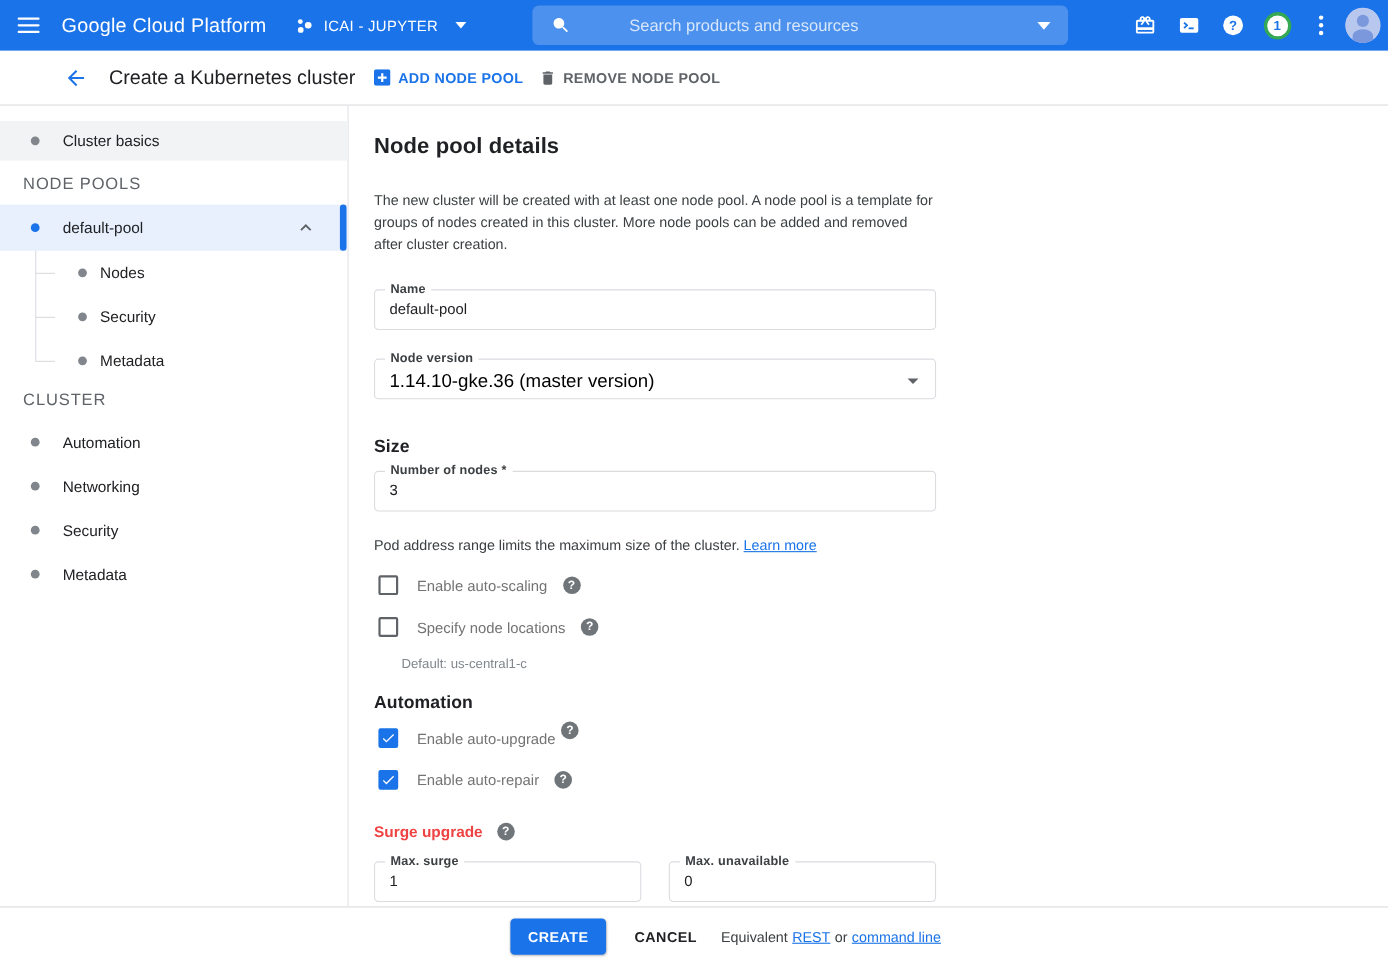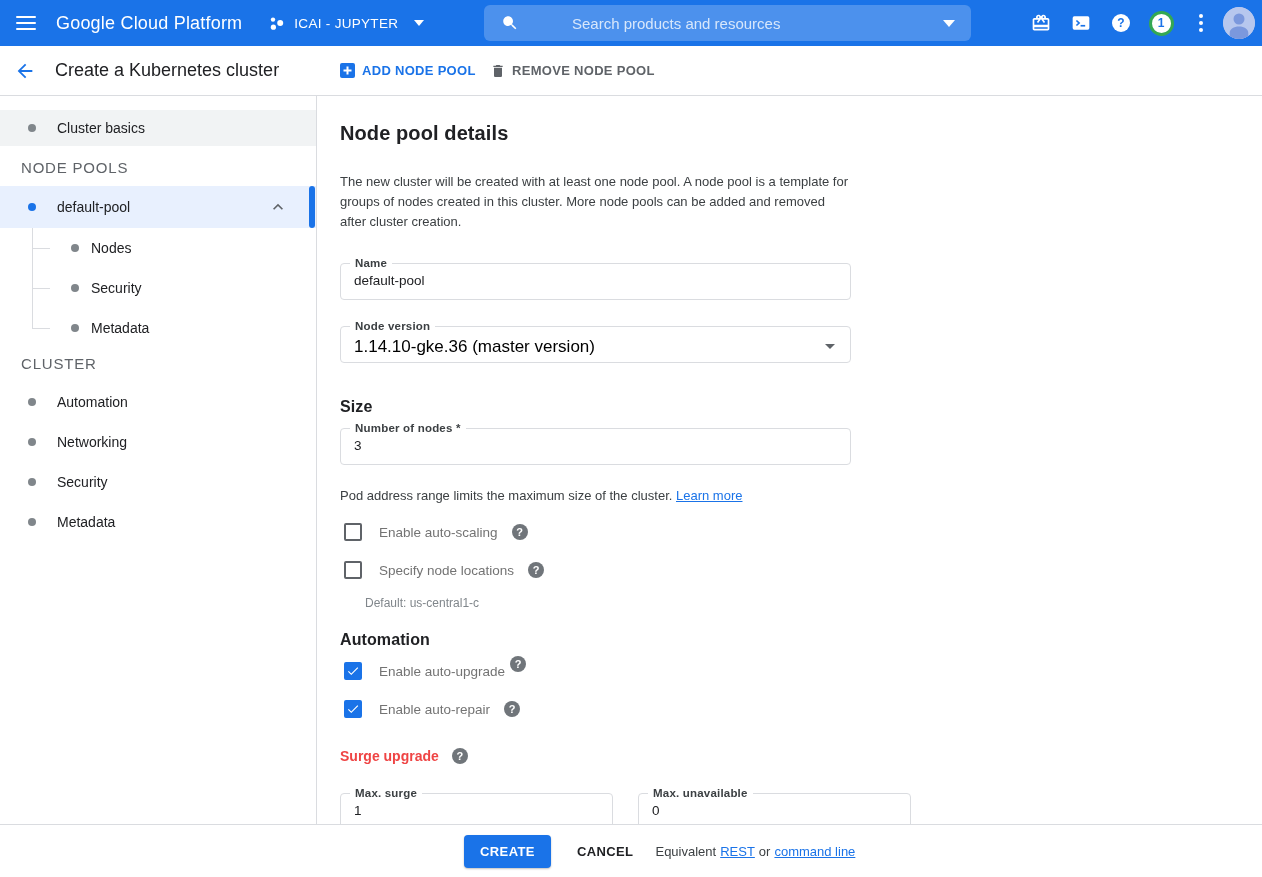--- a/index.html
+++ b/index.html
@@ -37,21 +37,21 @@
   .help-circle::before { content:"?"; }
   .notif-badge { width:25px; height:25px; border-radius:50%; background:#fff; border:3px solid #34a853;
     color:#1a73e8; font-size:12px; font-weight:bold; display:flex; align-items:center; justify-content:center; }
   .dots { display:flex; flex-direction:column; gap:3px; }
   .dots i { width:4px; height:4px; border-radius:50%; background:#fff; }
   .avatar { width:32px; height:32px; border-radius:50%; background:#b7c7ee; overflow:hidden;
     margin:0 7px 0 2px; cursor:pointer; }
 
   
   .toolbar { position:absolute; top:46px; left:0; width:1262px; height:50px; background:#fff;
-    border-bottom:1px solid #dadce0; display:flex; align-items:center; z-index:20; }
+    border-bottom:1px solid #dadce0; display:flex; align-items:center; z-index:20;padding-left:44px; }
   .back-btn { margin-left:13px; width:24px; height:24px; display:flex; align-items:center;
     justify-content:center; cursor:pointer; }
   .page-title { font-size:18px; color:#202124; margin-left:18px; }
   .tb-btn { position:absolute; display:flex; align-items:center; cursor:pointer;
     font-size:13px; font-weight:bold; letter-spacing:.3px; }
   .tb-add { left:340px; color:#1a73e8; }
   .tb-add svg { margin-right:7px; }
   .tb-remove { left:490px; color:#5f6368; }
   .tb-remove svg { margin-right:6px; }
 
@@ -110,21 +110,21 @@
   .help.raised { position:relative; top:-7px; margin-left:5px; }
   .row-scaling { margin-top:20px; }
   .row-locations { margin-top:20px; }
   .default-loc { margin:17px 0 0 25px; font-size:12px; color:#80868b; }
   .auto-h { margin-top:21px; }
   .row-upgrade { margin-top:13px; }
   .row-repair { margin-top:20px; }
   .surge-row { display:flex; align-items:center; margin-top:30px; }
   .surge-lbl { font-size:14px; font-weight:bold; color:#ef4444; }
   .surge-row .help { margin-left:13px; }
-  .fields-row { display:flex; gap:25px; width:571px; margin-top:29px; }
+  .fields-row { display:flex; gap:25px; width:511px; margin-top:19px; }
   .fields-row .field { flex:1; width:auto; }
 
   
   .footer { position:absolute; left:0; right:0; bottom:0; height:53px; background:#fff;
     border-top:1px solid #dadce0; display:flex; align-items:center; padding-left:464px; z-index:25; }
   .create-btn { background:#1a73e8; color:#fff; border:0; border-radius:4px; padding:9px 16px;
     font-size:13px; font-weight:bold; letter-spacing:.4px; cursor:pointer;
     font-family:"Liberation Sans",sans-serif; box-shadow:0 1px 2px rgba(0,0,0,.25); }
   .cancel-btn { margin-left:26px; font-size:13px; font-weight:bold; letter-spacing:.4px;
     color:#202124; cursor:pointer; }

